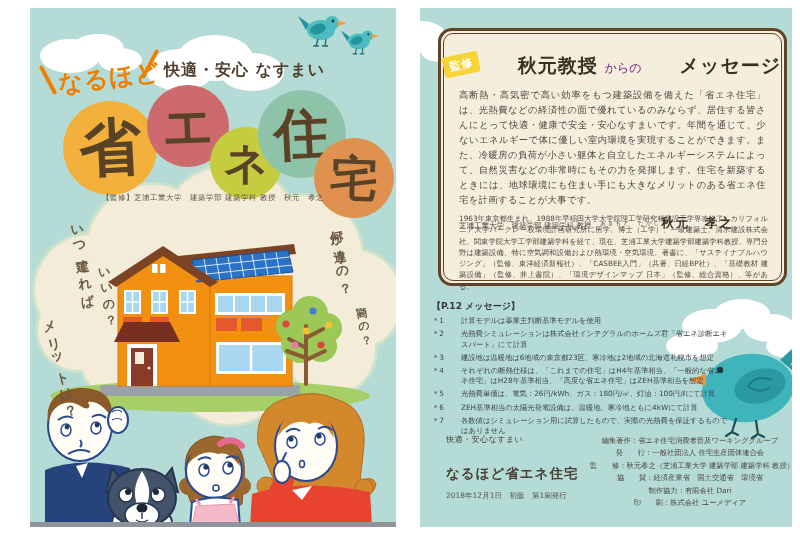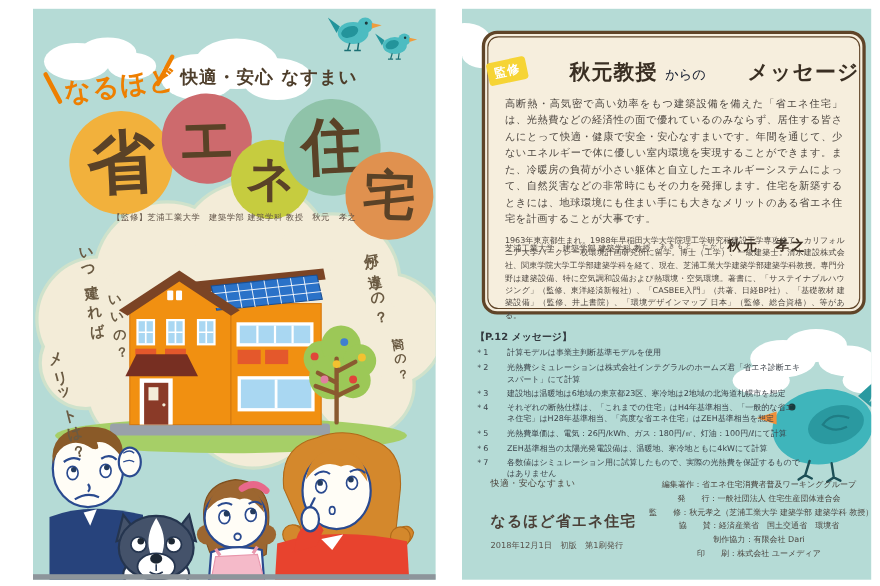--- a/index.html
+++ b/index.html
@@ -52,21 +52,21 @@
     border:3px solid #5f4428;border-radius:14px;box-sizing:border-box;
   }
   .msgbox-inner{position:absolute;inset:2px;border:1.5px solid #5f4428;border-radius:10px;}
   .msg-header{position:absolute;left:0;right:0;top:22px;display:flex;align-items:baseline;justify-content:center;gap:7px;}
   .badge{
     display:inline-block;background:#f6d435;color:#ffffff;font-weight:bold;font-size:11px;
     padding:3px 6px;border-radius:3px;transform:rotate(-12deg) translateY(-4px);letter-spacing:1px;
   }
   .hdr-name,.hdr-word{font-family:"DejaVu Serif","Liberation Serif",serif;font-weight:bold;
     font-size:19px;color:#3a2f23;letter-spacing:1px;margin-left:31px;}
-  .hdr-particle{font-family:"DejaVu Serif","Liberation Serif",serif;font-size:12px;color:#0f172a;}
+  .hdr-particle{font-family:"DejaVu Serif","Liberation Serif",serif;font-size:12px;color:#701a75;}
   .msg-body{
     position:absolute;left:18px;right:18px;top:56px;font-size:9.3px;line-height:1.62;
     color:#4c4640;text-align:justify;letter-spacing:0.4px;
   }
   .profile-line{position:absolute;left:18px;top:160px;display:flex;align-items:flex-end;gap:9px;margin-top:24px;}
   .prof-affil{font-size:7.5px;color:#4c4640;padding-bottom:1px;}
   .prof-name-wrap{display:flex;flex-direction:row;align-items:center;}
   .prof-kana{font-size:5.5px;color:#4c4640;letter-spacing:2px;}
   .prof-name{font-size:12.5px;font-weight:bold;color:#3a2f23;letter-spacing:2px;}
   .prof-bio{

